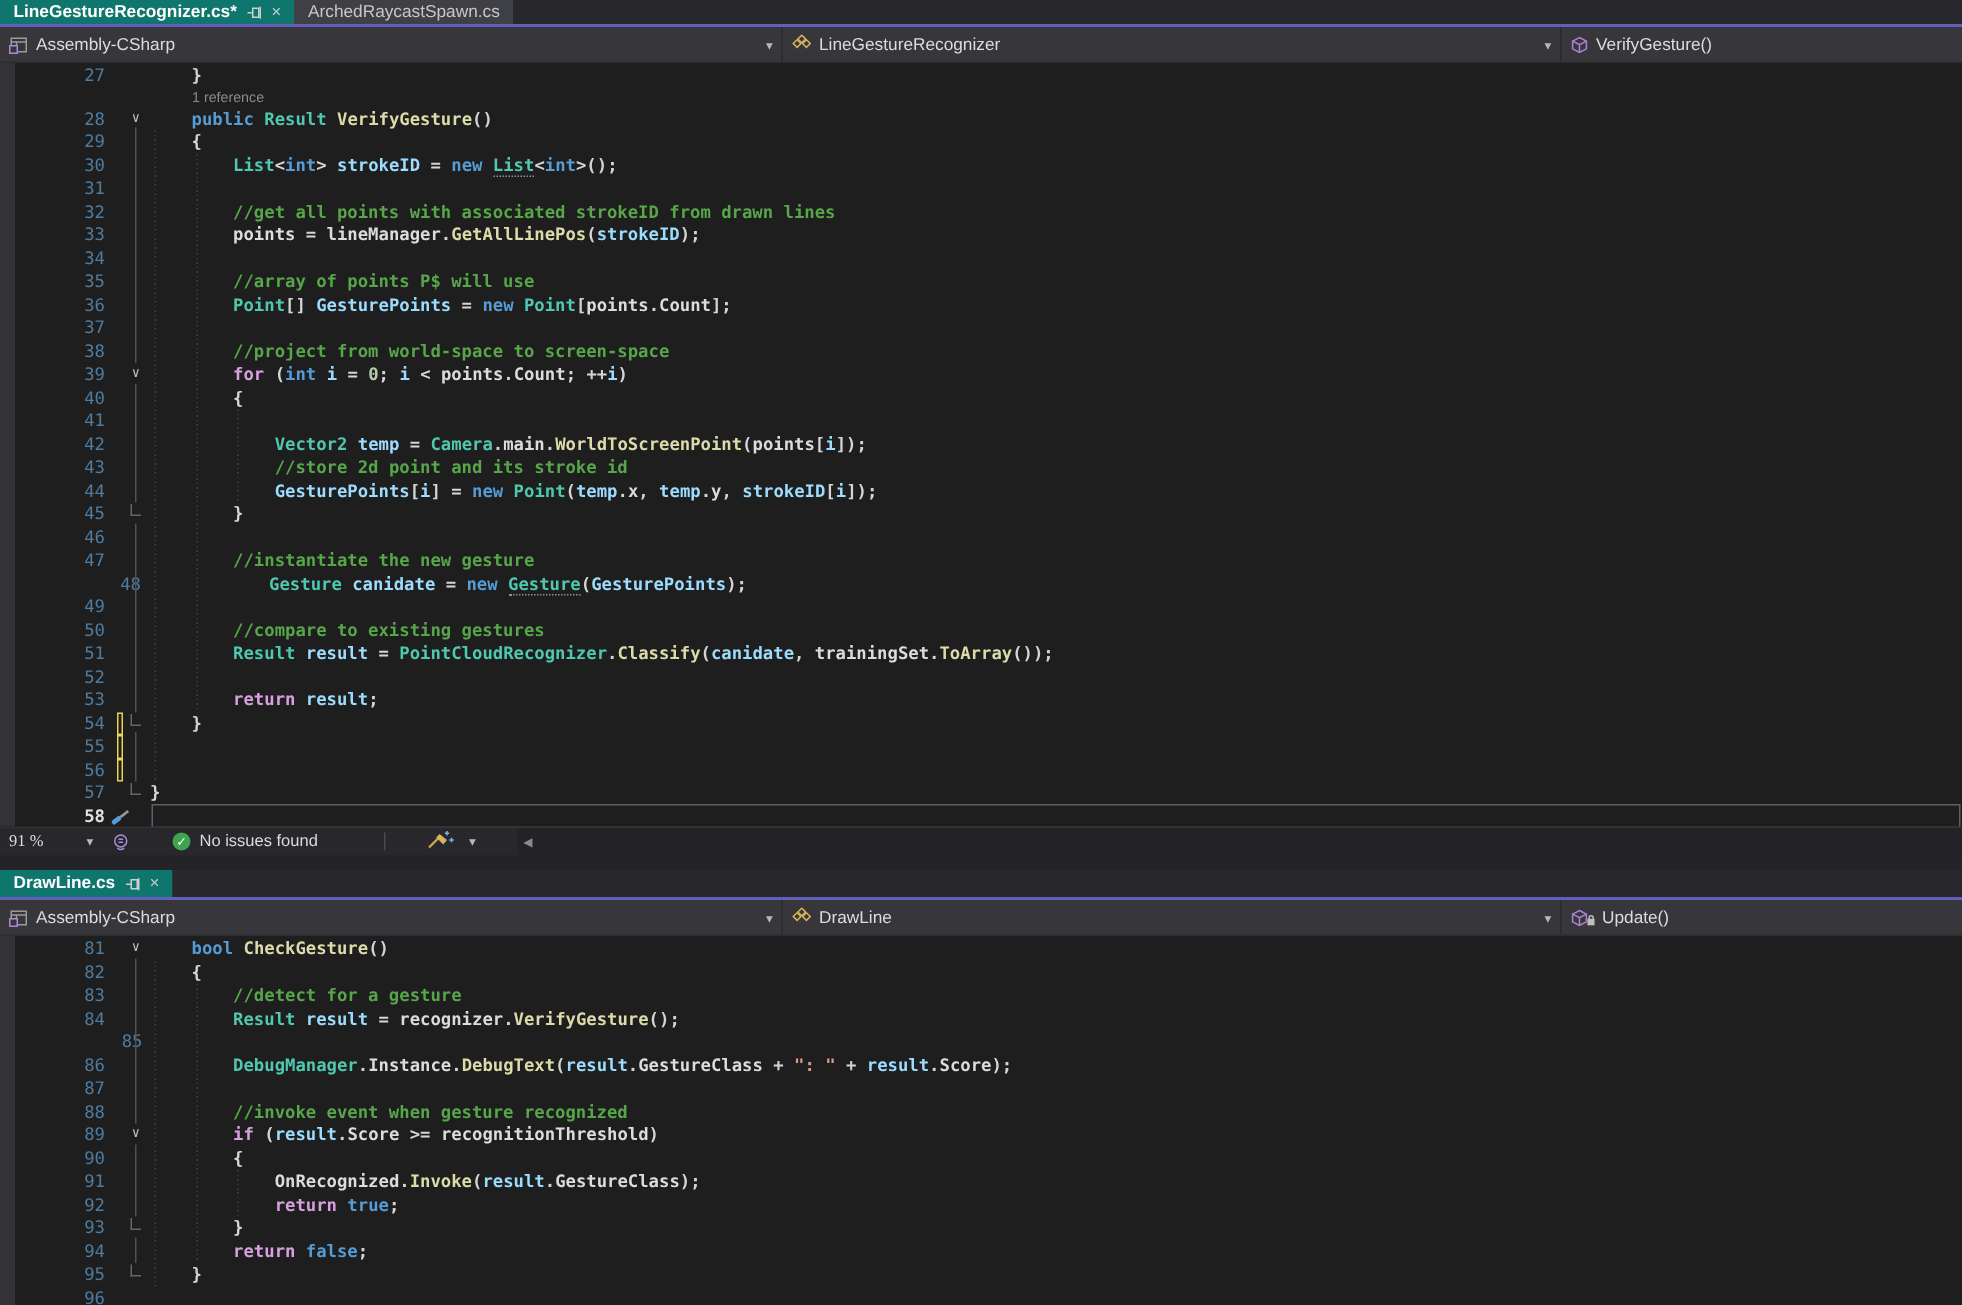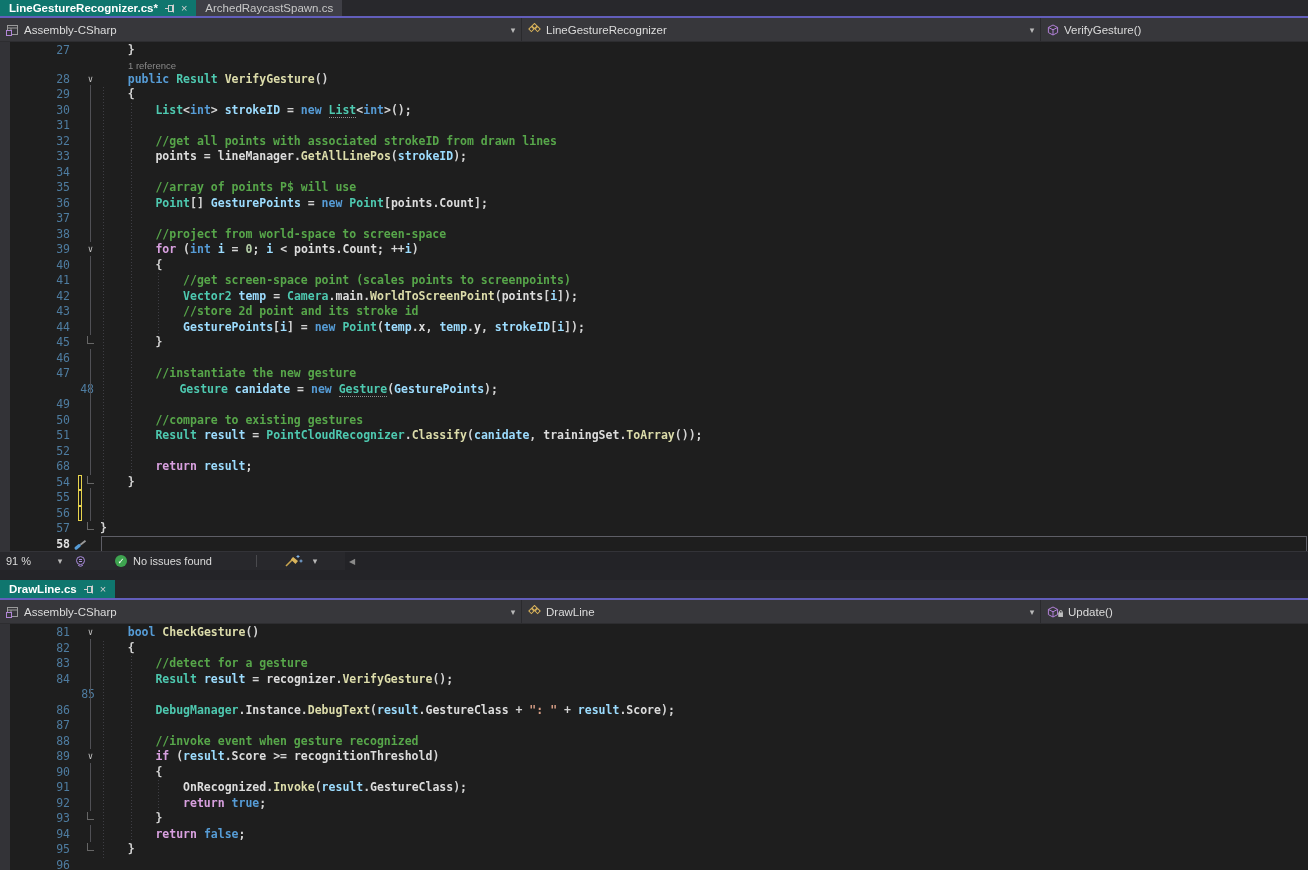--- a/index.html
+++ b/index.html
@@ -61,21 +61,21 @@
   .tk-f{color:#DCDCDC;}
   .tk-p{color:#D4D4D4;}
   .tk-cm{color:#57A64A;}
   .tk-s{color:#D69D85;}
   .tk-n{color:#B5CEA8;}
 
   
   .statusbar{height:18px;background:#28282C;border-top:1px solid #333338;display:flex;align-items:center;
              font-size:11px;color:#DCDCDC;}
   .zoombox{display:flex;align-items:center;width:62px;padding-left:6px;}
-  .zoombox span:first-child{flex:1;}
+  .zoombox span:first-child{flex:1;font-family:Liberation Serif, serif;}
   .sbicon{display:flex;align-items:center;margin:0 6px;}
   .issues{display:flex;align-items:center;gap:6px;margin-left:22px;}
   .okcircle{width:12px;height:12px;border-radius:50%;background:#3EA450;color:#fff;font-size:8.5px;
             line-height:12px;text-align:center;display:inline-block;}
   .sep{width:1px;height:12px;background:#4A4A4E;margin:0 8px;}
   .issues-gap{width:36px;}
   .broom{display:flex;align-items:center;gap:4px;margin-left:20px;}
   .hscroll{flex:1;display:flex;align-items:center;height:100%;margin-left:22px;background:#232327;}
   .hscroll .arrow{color:#8A8A8A;font-size:8px;padding-left:4px;}
 </style>
@@ -197,21 +197,20 @@
         <div class="crow" style="top: 200px;">
           <span class="lnum">39</span>
           <span class="ctext"><span class="tk-p">        </span><span class="tk-c">for</span><span class="tk-p"> (</span><span class="tk-k">int</span><span class="tk-p"> </span><span class="tk-v">i</span><span class="tk-p"> = </span><span class="tk-n">0</span><span class="tk-p">; </span><span class="tk-v">i</span><span class="tk-p"> &lt; </span><span class="tk-f">points</span><span class="tk-p">.</span><span class="tk-f">Count</span><span class="tk-p">; ++</span><span class="tk-v">i</span><span class="tk-p">)</span></span>
         </div>
         <div class="crow" style="top: 215.5px;">
           <span class="lnum">40</span>
           <span class="ctext"><span class="tk-p">        {</span></span>
         </div>
         <div class="crow" style="top: 231px;">
           <span class="lnum">41</span>
-          <span class="ctext"><span class="tk-p">            </span><span class="tk-cm">//get screen-space point (scales points to screenpoints)</span></span>
         </div>
         <div class="crow" style="top: 246.5px;">
           <span class="lnum">42</span>
           <span class="ctext"><span class="tk-p">            </span><span class="tk-t">Vector2</span><span class="tk-p"> </span><span class="tk-v">temp</span><span class="tk-p"> = </span><span class="tk-t">Camera</span><span class="tk-p">.</span><span class="tk-f">main</span><span class="tk-p">.</span><span class="tk-m">WorldToScreenPoint</span><span class="tk-p">(</span><span class="tk-f">points</span><span class="tk-p">[</span><span class="tk-v">i</span><span class="tk-p">]);</span></span>
         </div>
         <div class="crow" style="top: 262px;">
           <span class="lnum">43</span>
           <span class="ctext"><span class="tk-p">            </span><span class="tk-cm">//store 2d point and its stroke id</span></span>
         </div>
         <div class="crow" style="top: 277.5px;">
@@ -244,21 +243,21 @@
         </div>
         <div class="crow" style="top: 386px;">
           <span class="lnum">51</span>
           <span class="ctext"><span class="tk-p">        </span><span class="tk-t">Result</span><span class="tk-p"> </span><span class="tk-v">result</span><span class="tk-p"> = </span><span class="tk-t">PointCloudRecognizer</span><span class="tk-p">.</span><span class="tk-m">Classify</span><span class="tk-p">(</span><span class="tk-v">canidate</span><span class="tk-p">, </span><span class="tk-f">trainingSet</span><span class="tk-p">.</span><span class="tk-m">ToArray</span><span class="tk-p">());</span></span>
         </div>
         <div class="crow" style="top: 401.5px;">
           <span class="lnum">52</span>
           <span class="ctext"></span>
         </div>
         <div class="crow" style="top: 417px;">
-          <span class="lnum">68</span>
+          <span class="lnum">53</span>
           <span class="ctext"><span class="tk-p">        </span><span class="tk-c">return</span><span class="tk-p"> </span><span class="tk-v">result</span><span class="tk-p">;</span></span>
         </div>
         <div class="crow" style="top: 432.5px;">
           <span class="lnum">54</span>
           <span class="ctext"><span class="tk-p">    }</span></span>
         </div>
         <div class="chbar" style="top: 432.5px;"></div>
         <div class="crow" style="top: 448px;">
           <span class="lnum">55</span>
           <span class="ctext"></span>

